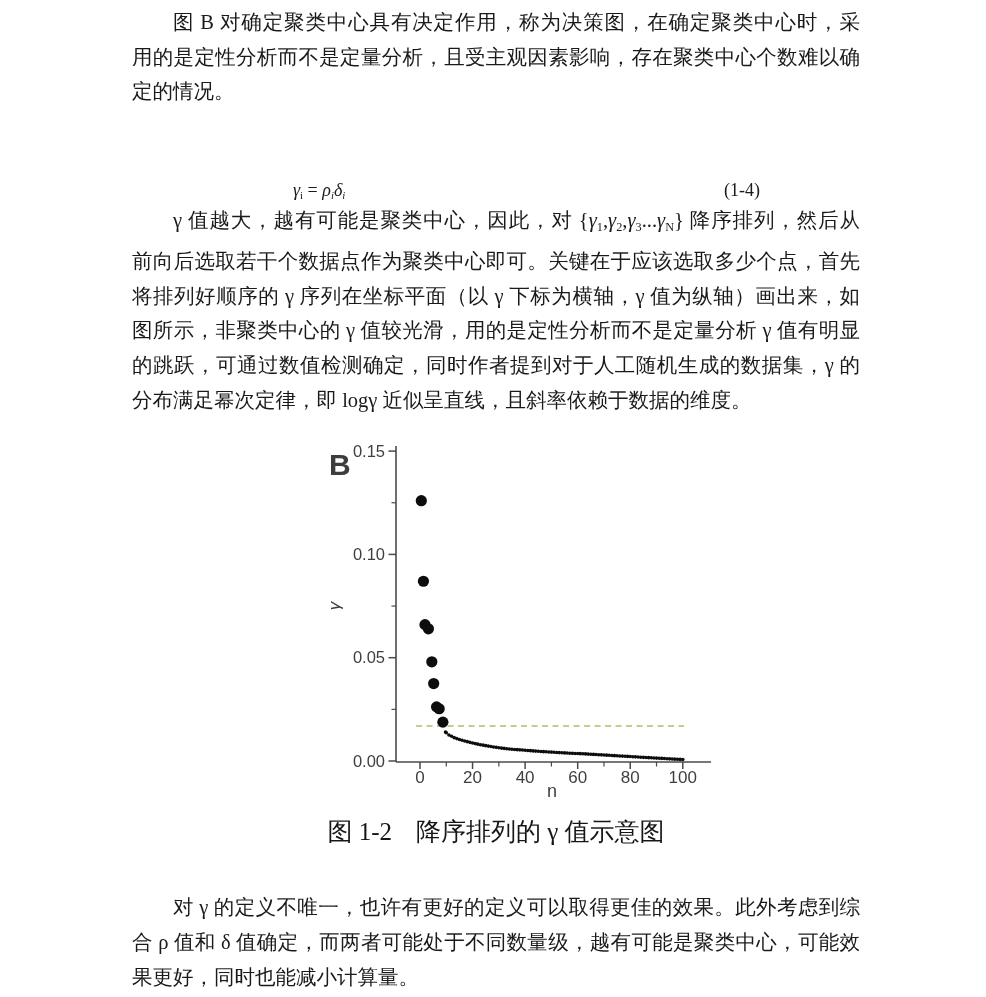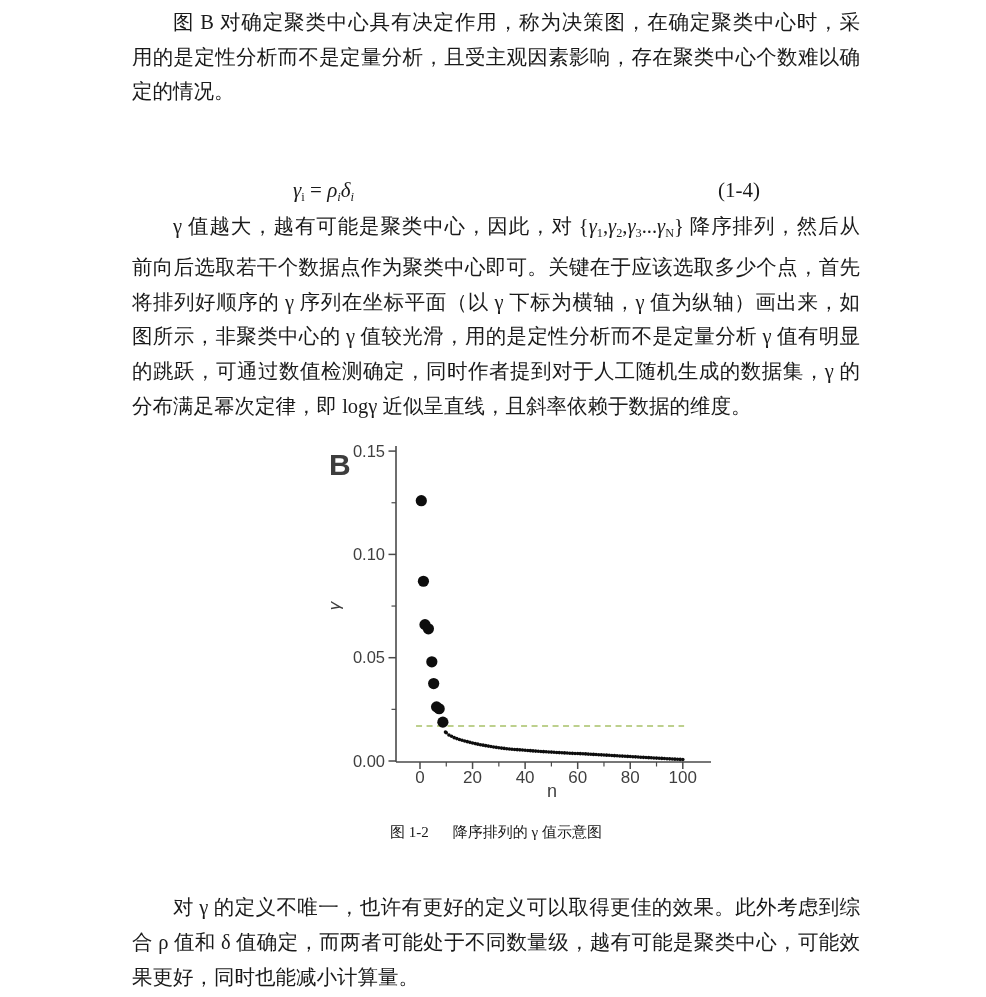--- a/index.html
+++ b/index.html
@@ -6,48 +6,48 @@
   .page{
     position:relative;width:986px;height:997px;background:#ffffff;
     font-family:"Liberation Serif","DejaVu Serif",serif;color:#1a1a1a;overflow:hidden;
   }
   .para{position:absolute;left:132px;width:728px;}
   .tl{font-size:20.5px;line-height:34.6px;}
   .jl{text-align:justify;text-align-last:justify;}
   .ind{text-indent:41px;}
   .it{font-style:italic;}
   .sub{font-size:0.60em;vertical-align:-0.30em;}
-  .eqrow{position:absolute;left:132px;top:176px;width:628px;height:30px;font-size:21px;line-height:28px;}
+  .eqrow{position:absolute;left:132px;top:176px;width:628px;height:30px;font-size:18px;line-height:28px;}
   .eq{position:absolute;left:161px;top:0;}
   .eqnum{position:absolute;right:0;top:0;}
   .chart{position:absolute;left:280px;top:420px;width:460px;height:385px;}
   .chart svg{display:block;}
   .chart text{font-family:"Liberation Sans","DejaVu Sans",sans-serif;}
   .caption{position:absolute;left:132px;top:818px;width:728px;text-align:center;
-    font-size:15px;line-height:28px;color:#161616;}
+    font-size:25px;line-height:28px;color:#161616;}
   .cap-label{margin-right:24px;}
 </style>
 </head>
 <body>
 
 <div class="page">
 
   <div class="para" style="top:5px">
     <div class="tl jl ind">图 B 对确定聚类中心具有决定作用，称为决策图，在确定聚类中心时，采</div>
     <div class="tl jl">用的是定性分析而不是定量分析，且受主观因素影响，存在聚类中心个数难以确</div>
     <div class="tl">定的情况。</div>
   </div>
 
 
   <div class="eqrow">
     <span class="eq"><span class="it">γ</span><span class="sub">i</span><span> = </span><span class="it">ρ</span><span class="sub it">i</span><span class="it">δ</span><span class="sub it">i</span></span>
     <span class="eqnum">(1-4)</span>
   </div>
 
-  <div class="para" style="top:209px">
+  <div class="para" style="top:203px">
     <div class="tl jl ind"><span>γ 值越大，越有可能是聚类中心，因此，对 {</span><span class="it">γ</span><span class="sub">1</span><span>,</span><span class="it">γ</span><span class="sub">2</span><span>,</span><span class="it">γ</span><span class="sub">3</span><span>...</span><span class="it">γ</span><span class="sub">N</span><span>} 降序排列，然后从</span></div>
     <div class="tl jl">前向后选取若干个数据点作为聚类中心即可。关键在于应该选取多少个点，首先</div>
     <div class="tl jl">将排列好顺序的 γ 序列在坐标平面（以 γ 下标为横轴，γ 值为纵轴）画出来，如</div>
     <div class="tl jl">图所示，非聚类中心的 γ 值较光滑，用的是定性分析而不是定量分析 γ 值有明显</div>
     <div class="tl jl">的跳跃，可通过数值检测确定，同时作者提到对于人工随机生成的数据集，γ 的</div>
     <div class="tl">分布满足幂次定律，即 logγ 近似呈直线，且斜率依赖于数据的维度。</div>
   </div>
 
   <div class="chart">
     <svg width="460" height="385" viewBox="280 420 460 385" xmlns="http://www.w3.org/2000/svg">

